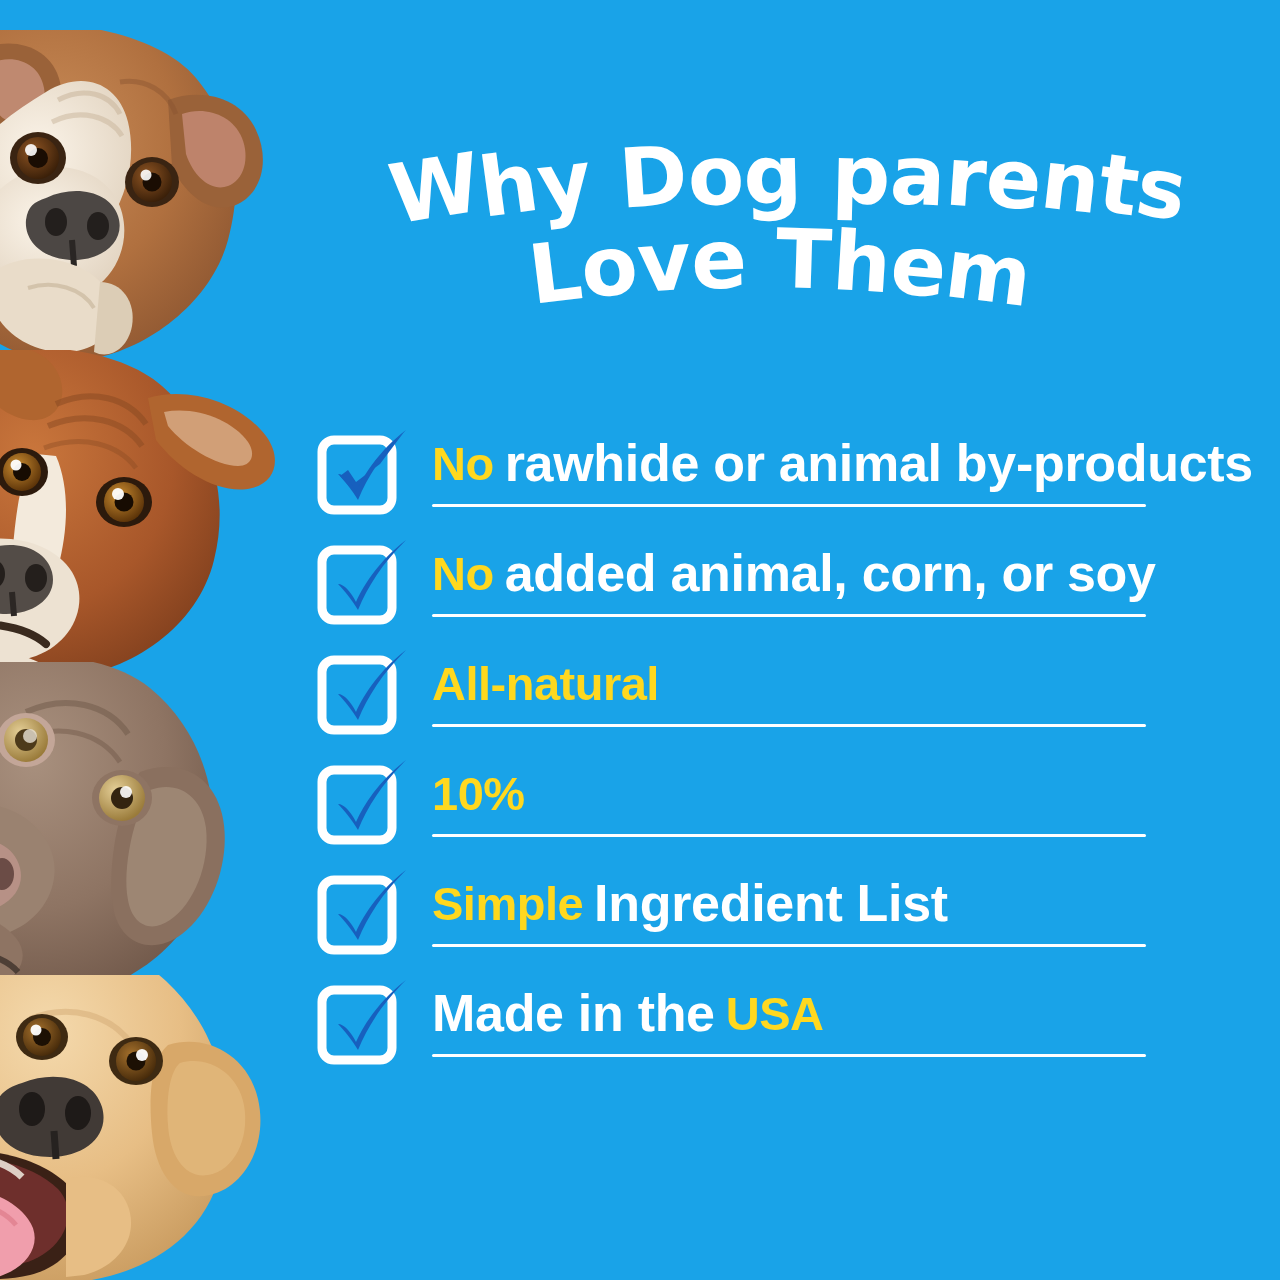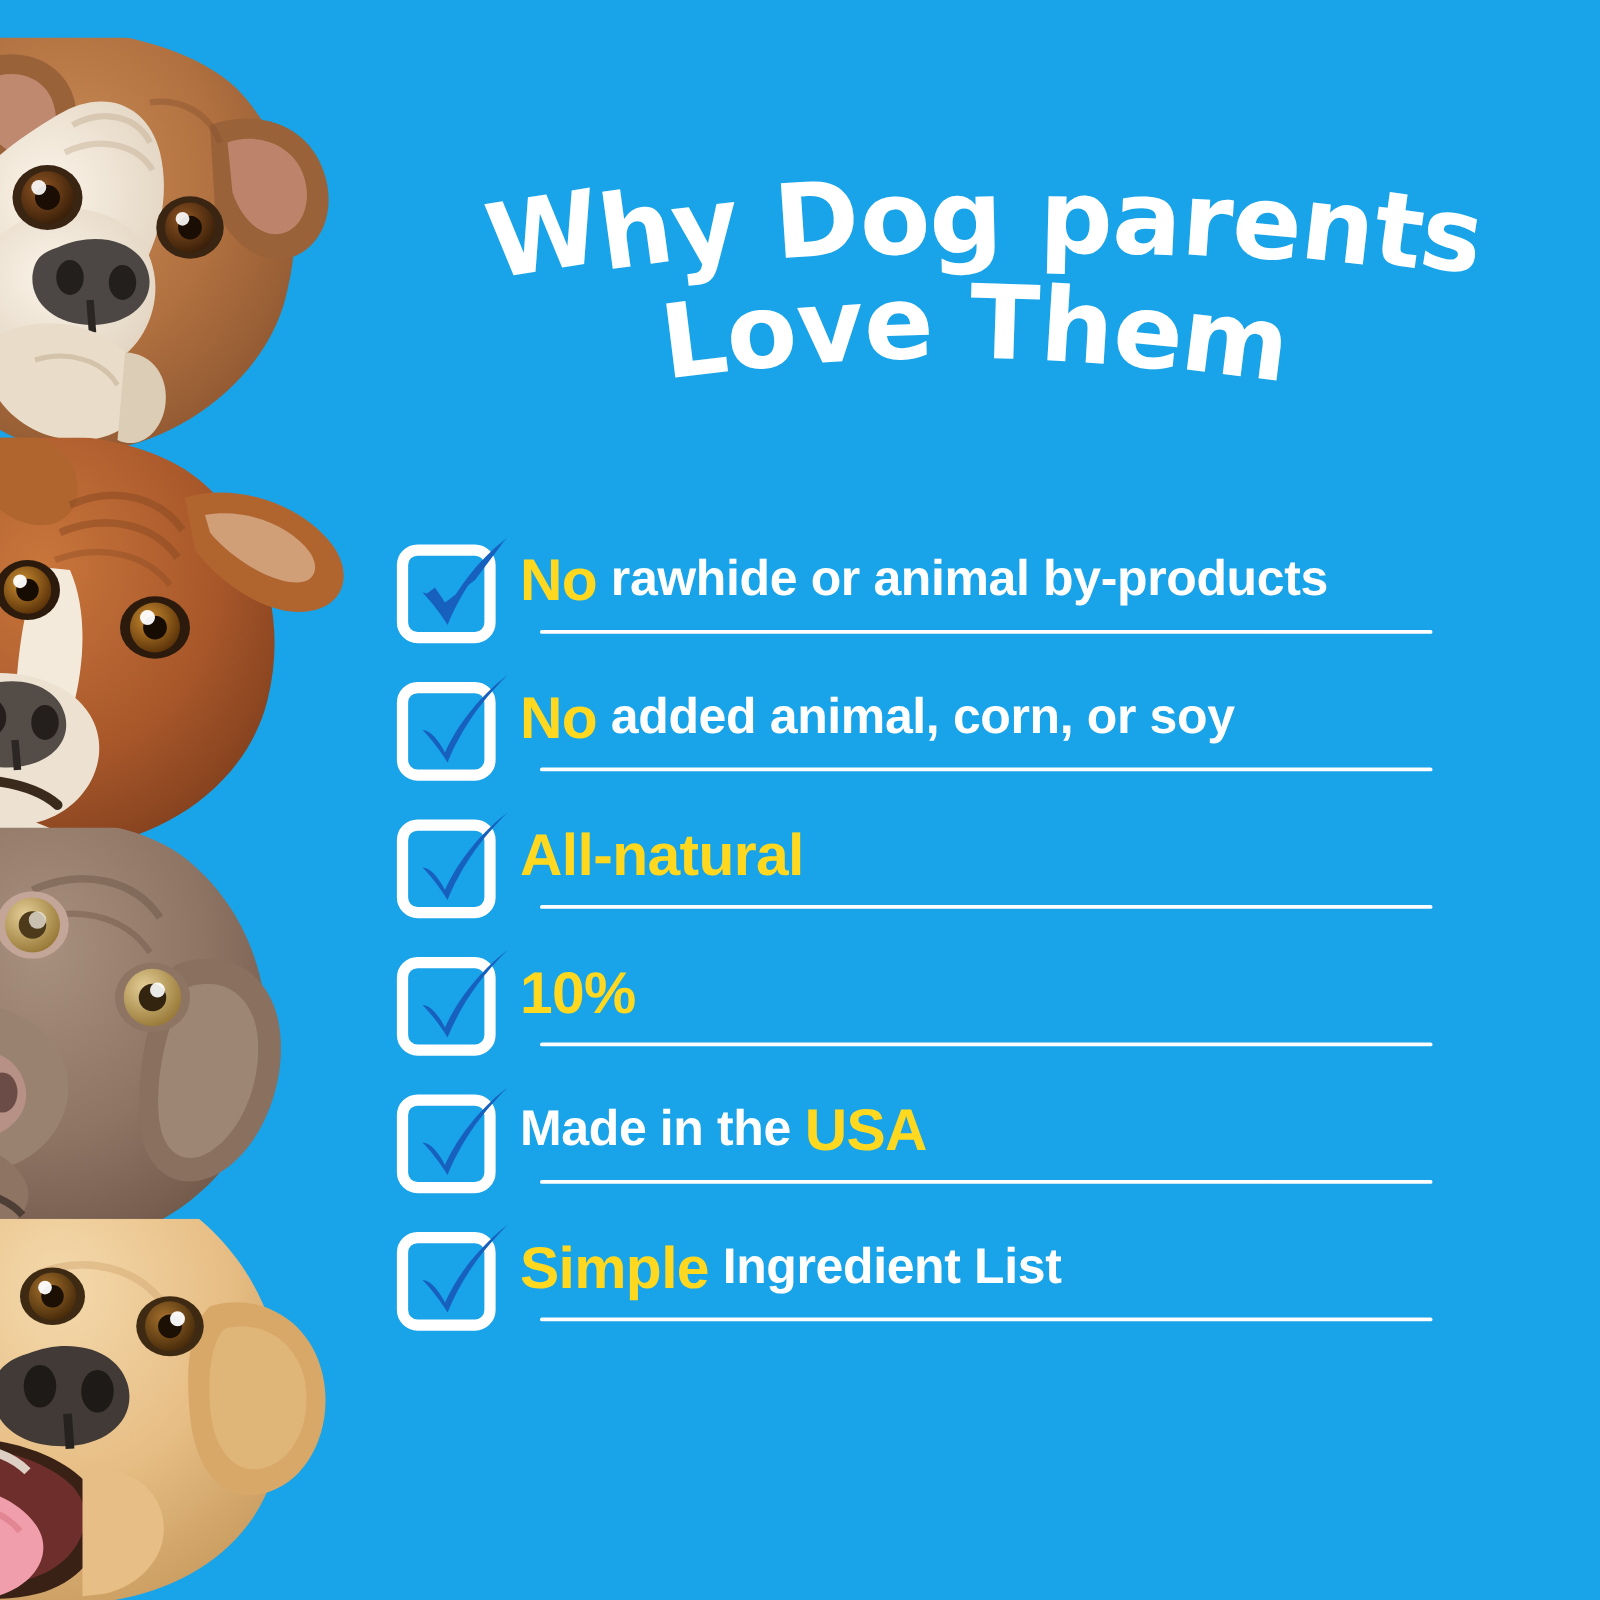--- a/index.html
+++ b/index.html
@@ -79,38 +79,38 @@
     position: absolute;
     left: 0;
     top: 2px;
     width: 92px;
     height: 86px;
   }
   .checkbox-wrap svg { display: block; overflow: visible; }
 
   .row-text {
     position: absolute;
-    left: 98px;
+    left: 114px;
     top: 0;
     height: 70px;
     display: flex;
     align-items: center;
     white-space: nowrap;
   }
   .hl {
     color: #FFD81F;
     font-weight: bold;
     font-size: 47px;
     letter-spacing: -0.5px;
     line-height: 1;
   }
   .txt {
     color: #ffffff;
     font-weight: bold;
-    font-size: 40px;
+    font-size: 52px;
     letter-spacing: -0.3px;
     line-height: 1;
   }
   .gap { display: inline-block; width: 11px; }
 
   .row-underline {
     position: absolute;
     left: 114px;
     top: 76px;
     width: 714px;
@@ -385,36 +385,36 @@
     </div>
 
     <div class="check-row">
       <div class="checkbox-wrap">
         <svg width="92" height="86" viewBox="0 0 92 86">
           <rect x="4" y="10" width="70" height="70" rx="12" ry="12" fill="none" stroke="#FFFFFF" stroke-width="9"></rect>
           <path d="M20,44 C26,44 33,52 38,62 C46,44 62,20 88,0 C64,24 50,46 40,70 C34,60 26,50 20,44 Z" fill="#1760BE"></path>
         </svg>
       </div>
       <div class="row-text">
+        <span class="hl">Simple</span>
+        <span class="gap"></span>
+        <span class="txt">Ingredient List</span>
+      </div>
+      <div class="row-underline"></div>
+    </div>
+
+    <div class="check-row">
+      <div class="checkbox-wrap">
+        <svg width="92" height="86" viewBox="0 0 92 86">
+          <rect x="4" y="10" width="70" height="70" rx="12" ry="12" fill="none" stroke="#FFFFFF" stroke-width="9"></rect>
+          <path d="M20,44 C26,44 33,52 38,62 C46,44 62,20 88,0 C64,24 50,46 40,70 C34,60 26,50 20,44 Z" fill="#1760BE"></path>
+        </svg>
+      </div>
+      <div class="row-text">
         <span class="txt">Made in the</span>
         <span class="gap"></span>
         <span class="hl">USA</span>
-      </div>
-      <div class="row-underline"></div>
-    </div>
-
-    <div class="check-row">
-      <div class="checkbox-wrap">
-        <svg width="92" height="86" viewBox="0 0 92 86">
-          <rect x="4" y="10" width="70" height="70" rx="12" ry="12" fill="none" stroke="#FFFFFF" stroke-width="9"></rect>
-          <path d="M20,44 C26,44 33,52 38,62 C46,44 62,20 88,0 C64,24 50,46 40,70 C34,60 26,50 20,44 Z" fill="#1760BE"></path>
-        </svg>
-      </div>
-      <div class="row-text">
-        <span class="hl">Simple</span>
-        <span class="gap"></span>
-        <span class="txt">Ingredient List</span>
       </div>
       <div class="row-underline"></div>
     </div>
 
   </div>
 </div>
 
 </body></html>

